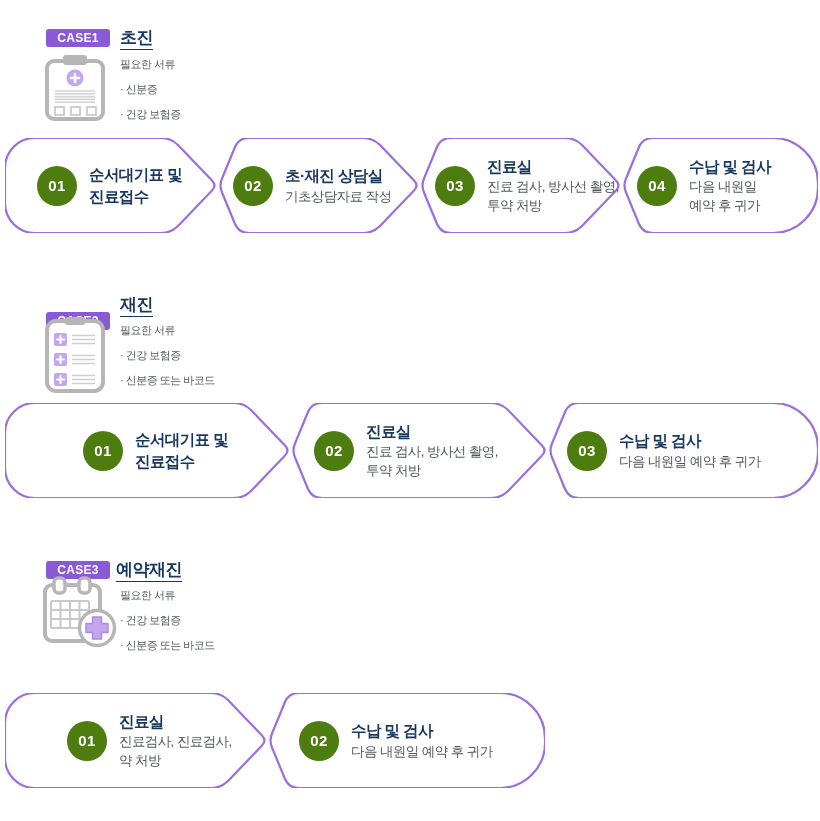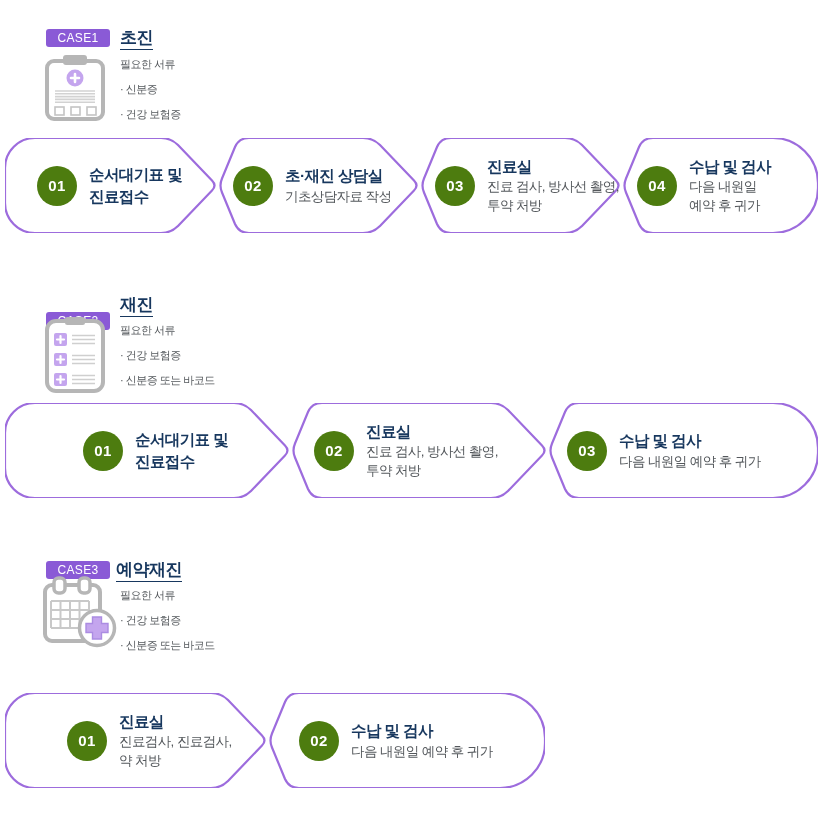--- a/index.html
+++ b/index.html
@@ -2,21 +2,21 @@
 <html><head>
 <meta charset="utf-8">
 <style>
   html,body{margin:0;padding:0;background:#ffffff;}
   body{font-family:"Liberation Sans","DejaVu Sans",sans-serif;}
   #canvas{position:relative;width:820px;height:821px;background:#ffffff;overflow:hidden;}
 
   
   .badge{
     position:absolute;width:64px;height:18px;line-height:18px;text-align:center;
-    background:#8a5ad6;color:#ffffff;font-size:12px;font-weight:normal;
+    background:#8a5ad6;color:#ffffff;font-size:12px;font-weight:bold;
     border-radius:3px;letter-spacing:.3px;
   }
   .case-title{
     position:absolute;font-size:17px;font-weight:bold;color:#17375e;
     letter-spacing:-.5px;border-bottom:1.5px solid #17375e;padding-bottom:0;
   }
   .docs{position:absolute;font-size:11px;color:#54585c;letter-spacing:-.5px;}
   .docs > div{height:25px;line-height:25px;white-space:nowrap;}
   .doc-item::before{content:"· ";}
   .case-icon{position:absolute;}

